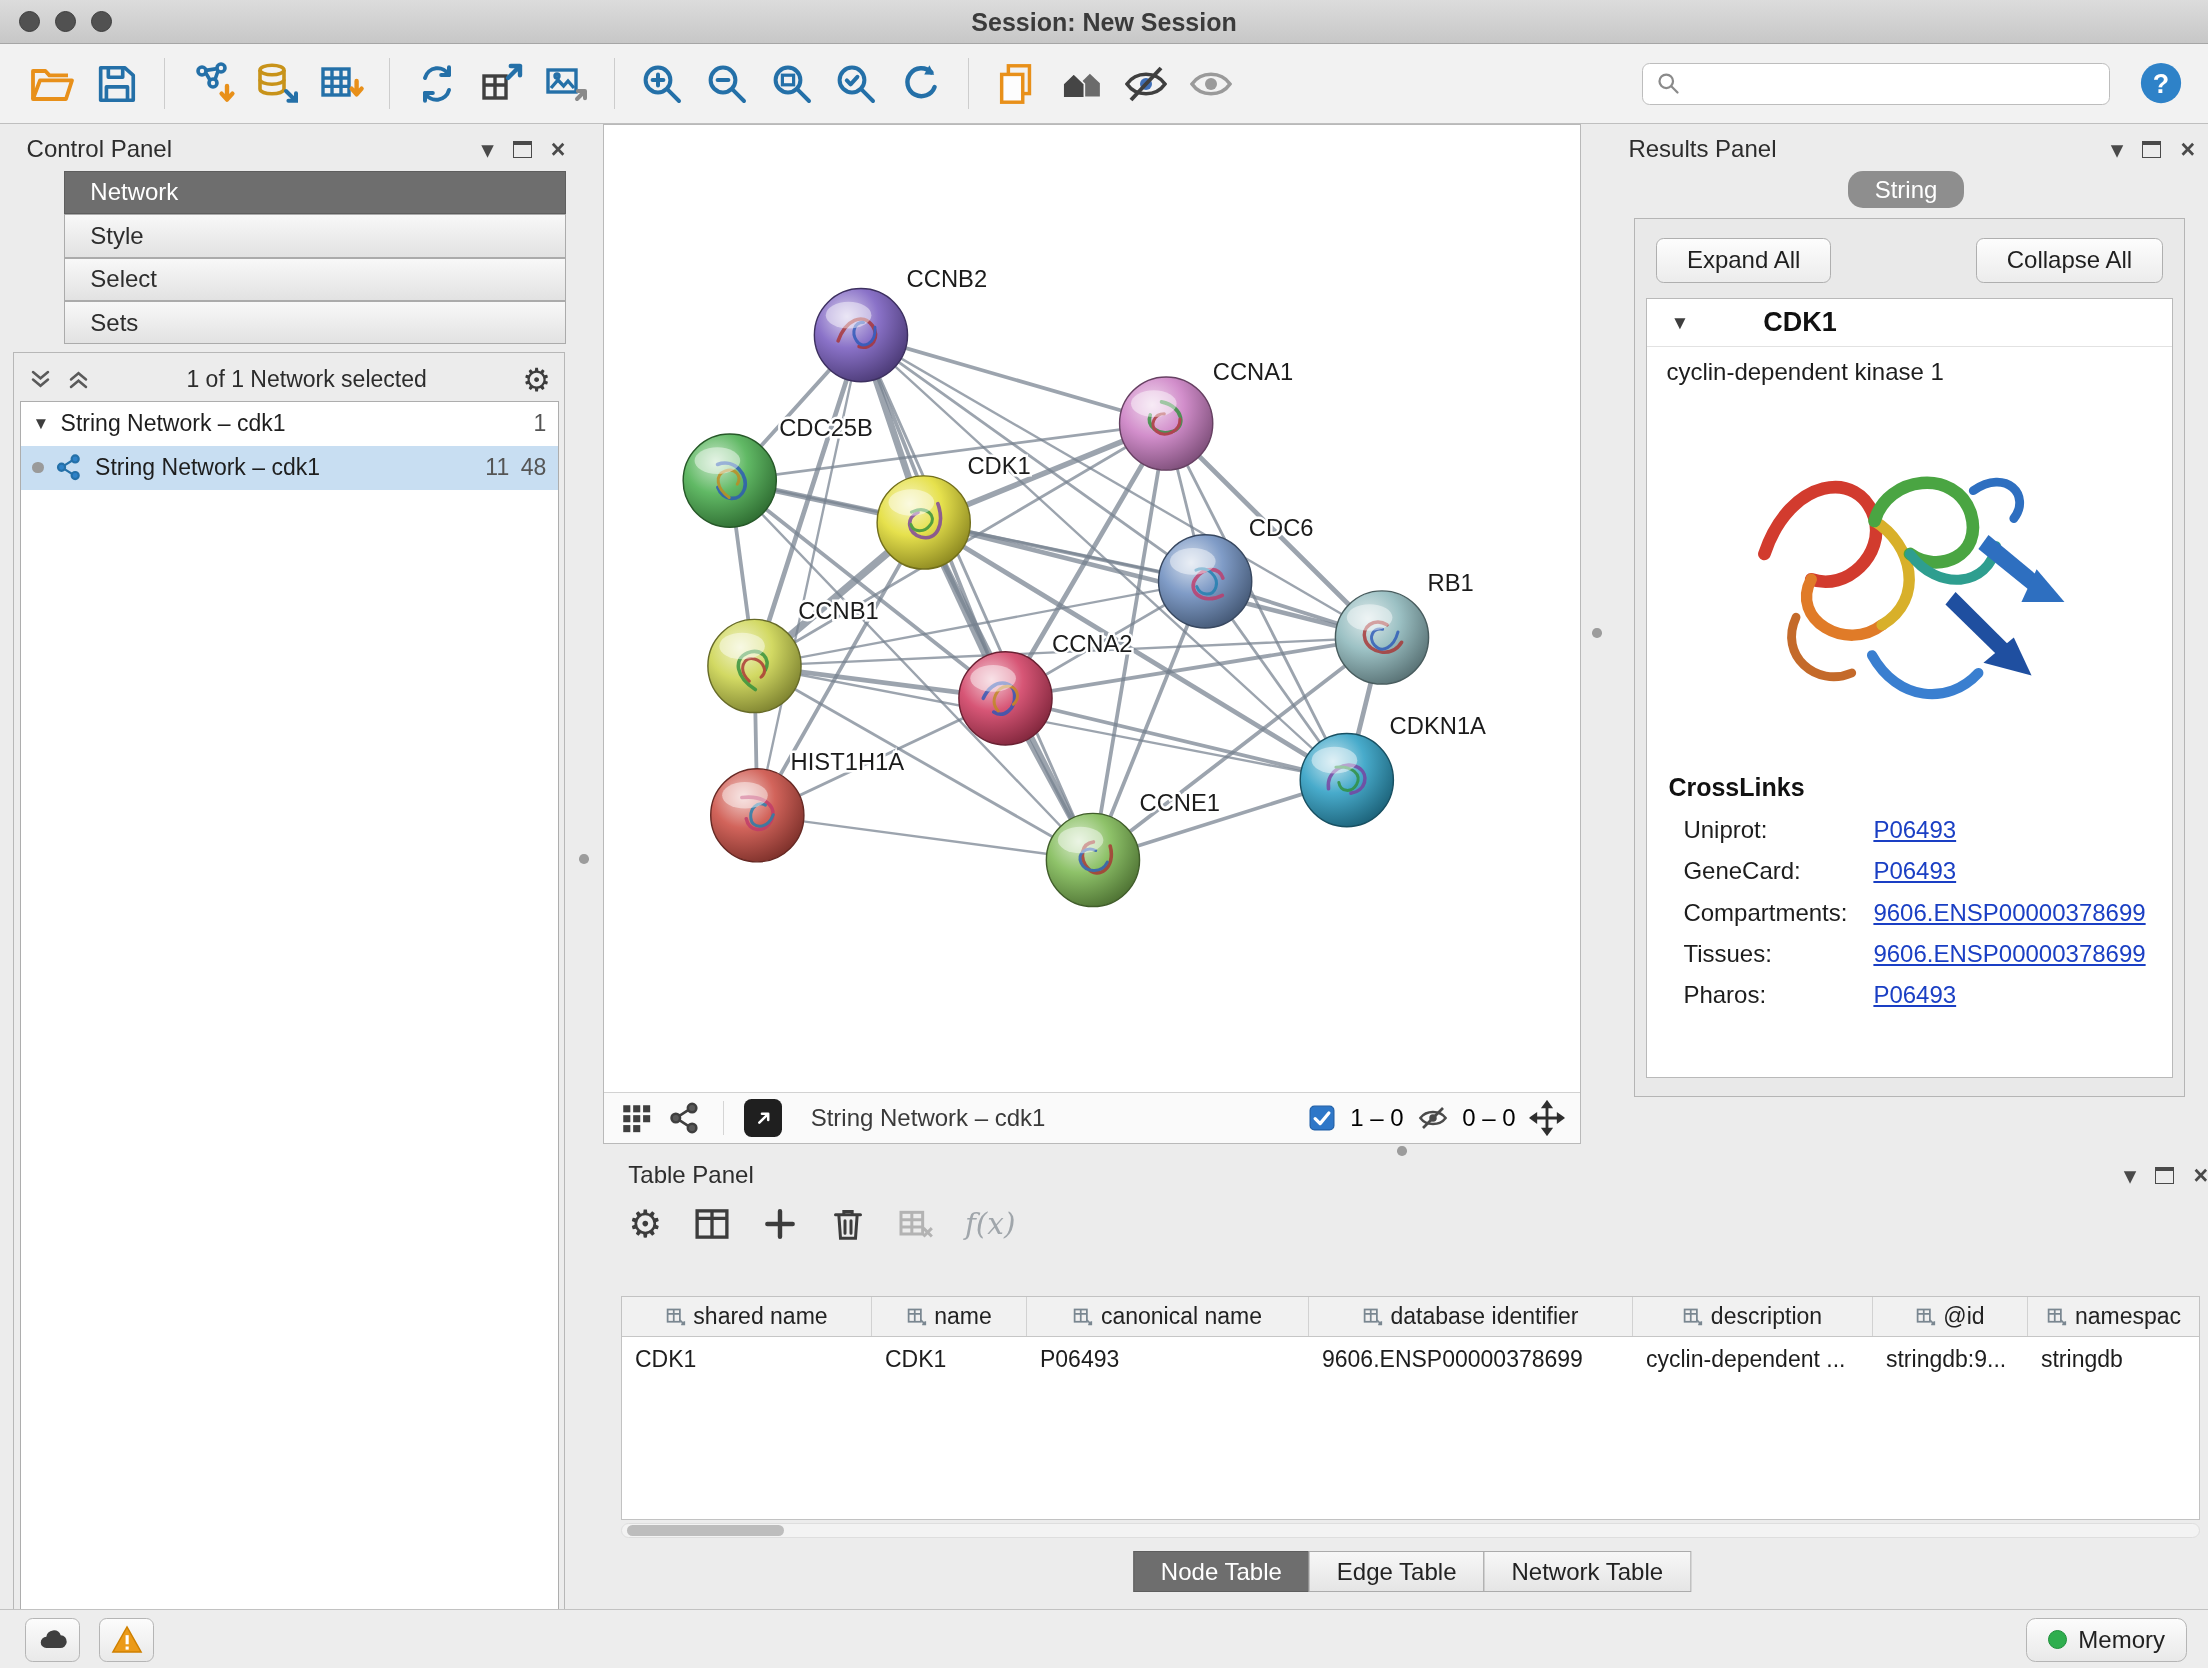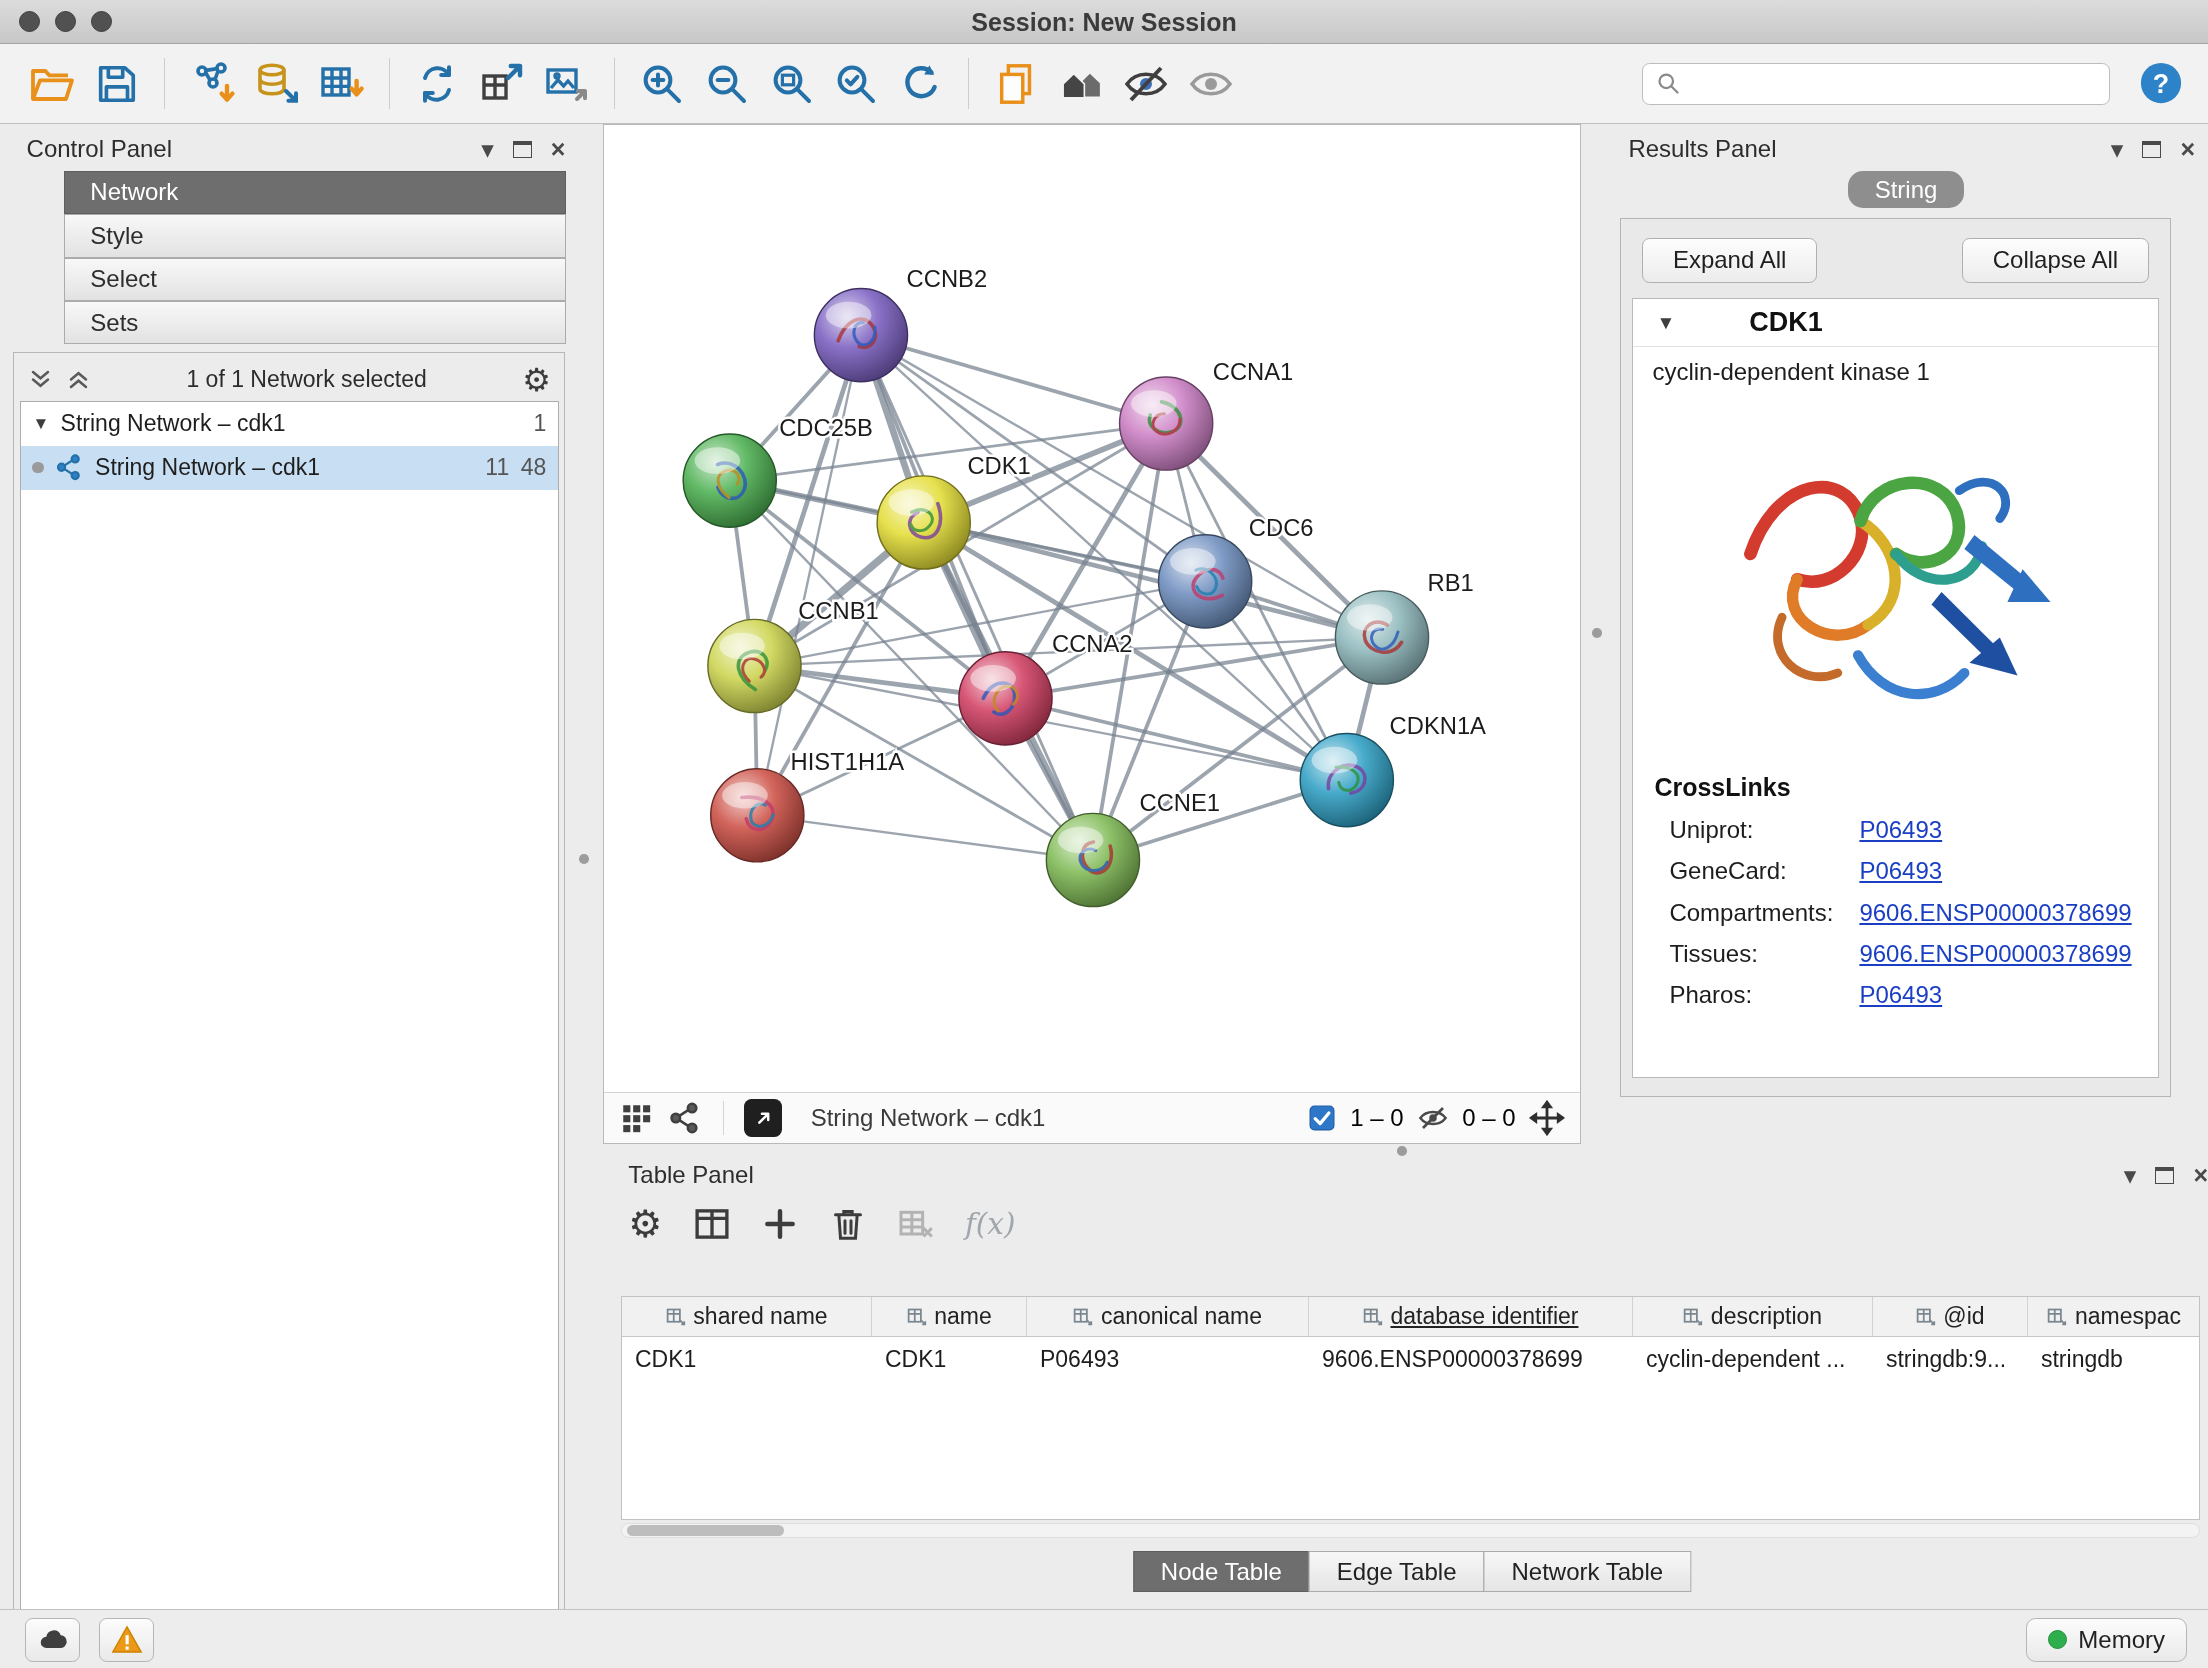--- a/index.html
+++ b/index.html
@@ -47,21 +47,21 @@
   .network-view{position:absolute;left:603px;top:124px;width:978px;height:1020px;background:#fff;border:1px solid #b9b9b9;}
   .net-canvas{position:absolute;left:0;top:0;width:976px;height:966px;}
   .view-toolbar{position:absolute;left:0;right:0;bottom:0;height:51px;background:#fafafa;border-top:1px solid #d2d2d2;display:flex;align-items:center;padding:0 15px;gap:15px;font-size:24px;color:#3a3a3a;}
   .vt-right{margin-left:auto;display:flex;align-items:center;gap:13.3px;color:#000000;}
   .vt-sep{width:1px;height:34px;background:#d5d5d5;margin:0 5.7px;}
   .export-sq{width:38px;height:38px;border-radius:7.6px;background:#1f1f1f;display:flex;align-items:center;justify-content:center;cursor:pointer;}
 
   
   .results-panel{position:absolute;left:1617px;top:131px;width:578px;}
   .rp-badge{margin:3.8px auto 9.5px;width:fit-content;padding:4.8px 27px;background:#8e8e8e;color:#fff;border-radius:15px;font-size:24px;cursor:pointer;}
-  .rp-outer{border:1px solid #b5b5b5;background:#e9e9e9;height:879px;padding:11.4px;margin-left:3px;width:551px;}
+  .rp-outer{border:1px solid #b5b5b5;background:#e9e9e9;height:879px;padding:11.4px;margin-left:17px;width:551px;}
   .rp-buttons{display:flex;justify-content:space-between;margin:7.6px 9.5px 15px;}
   .rp-btn{padding:7.6px 30px;font-size:24px;background:linear-gradient(#fdfdfd,#ececec);border:1px solid #afafaf;border-radius:7.6px;color:#1f1f1f;cursor:pointer;}
   .rp-inner{background:#fff;border:1px solid #b9b9b9;height:calc(100% - 74px);overflow:hidden;}
   .rp-gene-header{display:flex;align-items:center;height:48px;border-bottom:1px solid #e2e2e2;padding:0 23px;font-size:27px;font-weight:bold;color:#111;}
   .rp-gene-header .tri{margin-right:74px;font-size:19px;}
   .rp-desc{font-size:24px;padding:11.4px 19px 3.8px;color:#1d1d1d;}
   .protein-art{display:block;margin:11.4px auto 5.7px;}
   .cl-title{font-weight:bold;font-size:25px;padding:13.3px 21px 7.6px;color:#111;}
   .cl-row{display:flex;font-size:24px;padding:6.7px 19px 6.7px 36px;}
   .cl-label{width:190px;color:#1d1d1d;flex:0 0 auto;}
@@ -727,21 +727,21 @@
             <svg width="21" height="21" viewBox="0 0 24 24">
               <g fill="none" stroke="#7a8791" stroke-width="2">
                 <rect x="3" y="4" width="14" height="14"></rect>
                 <line x1="3" y1="9" x2="17" y2="9"></line>
                 <line x1="10" y1="4" x2="10" y2="18"></line>
                 <path d="M17 16 l5 5 M22 17.5 v3.5 h-3.5"></path>
               </g>
             </svg>
             <span>canonical name</span>
           </div>
-          <div class="tt-hcell" style="width: 324px; text-decoration: underline;">
+          <div class="tt-hcell" style="width: 324px;">
             <svg width="21" height="21" viewBox="0 0 24 24">
               <g fill="none" stroke="#7a8791" stroke-width="2">
                 <rect x="3" y="4" width="14" height="14"></rect>
                 <line x1="3" y1="9" x2="17" y2="9"></line>
                 <line x1="10" y1="4" x2="10" y2="18"></line>
                 <path d="M17 16 l5 5 M22 17.5 v3.5 h-3.5"></path>
               </g>
             </svg>
             <span>database identifier</span>
           </div>

